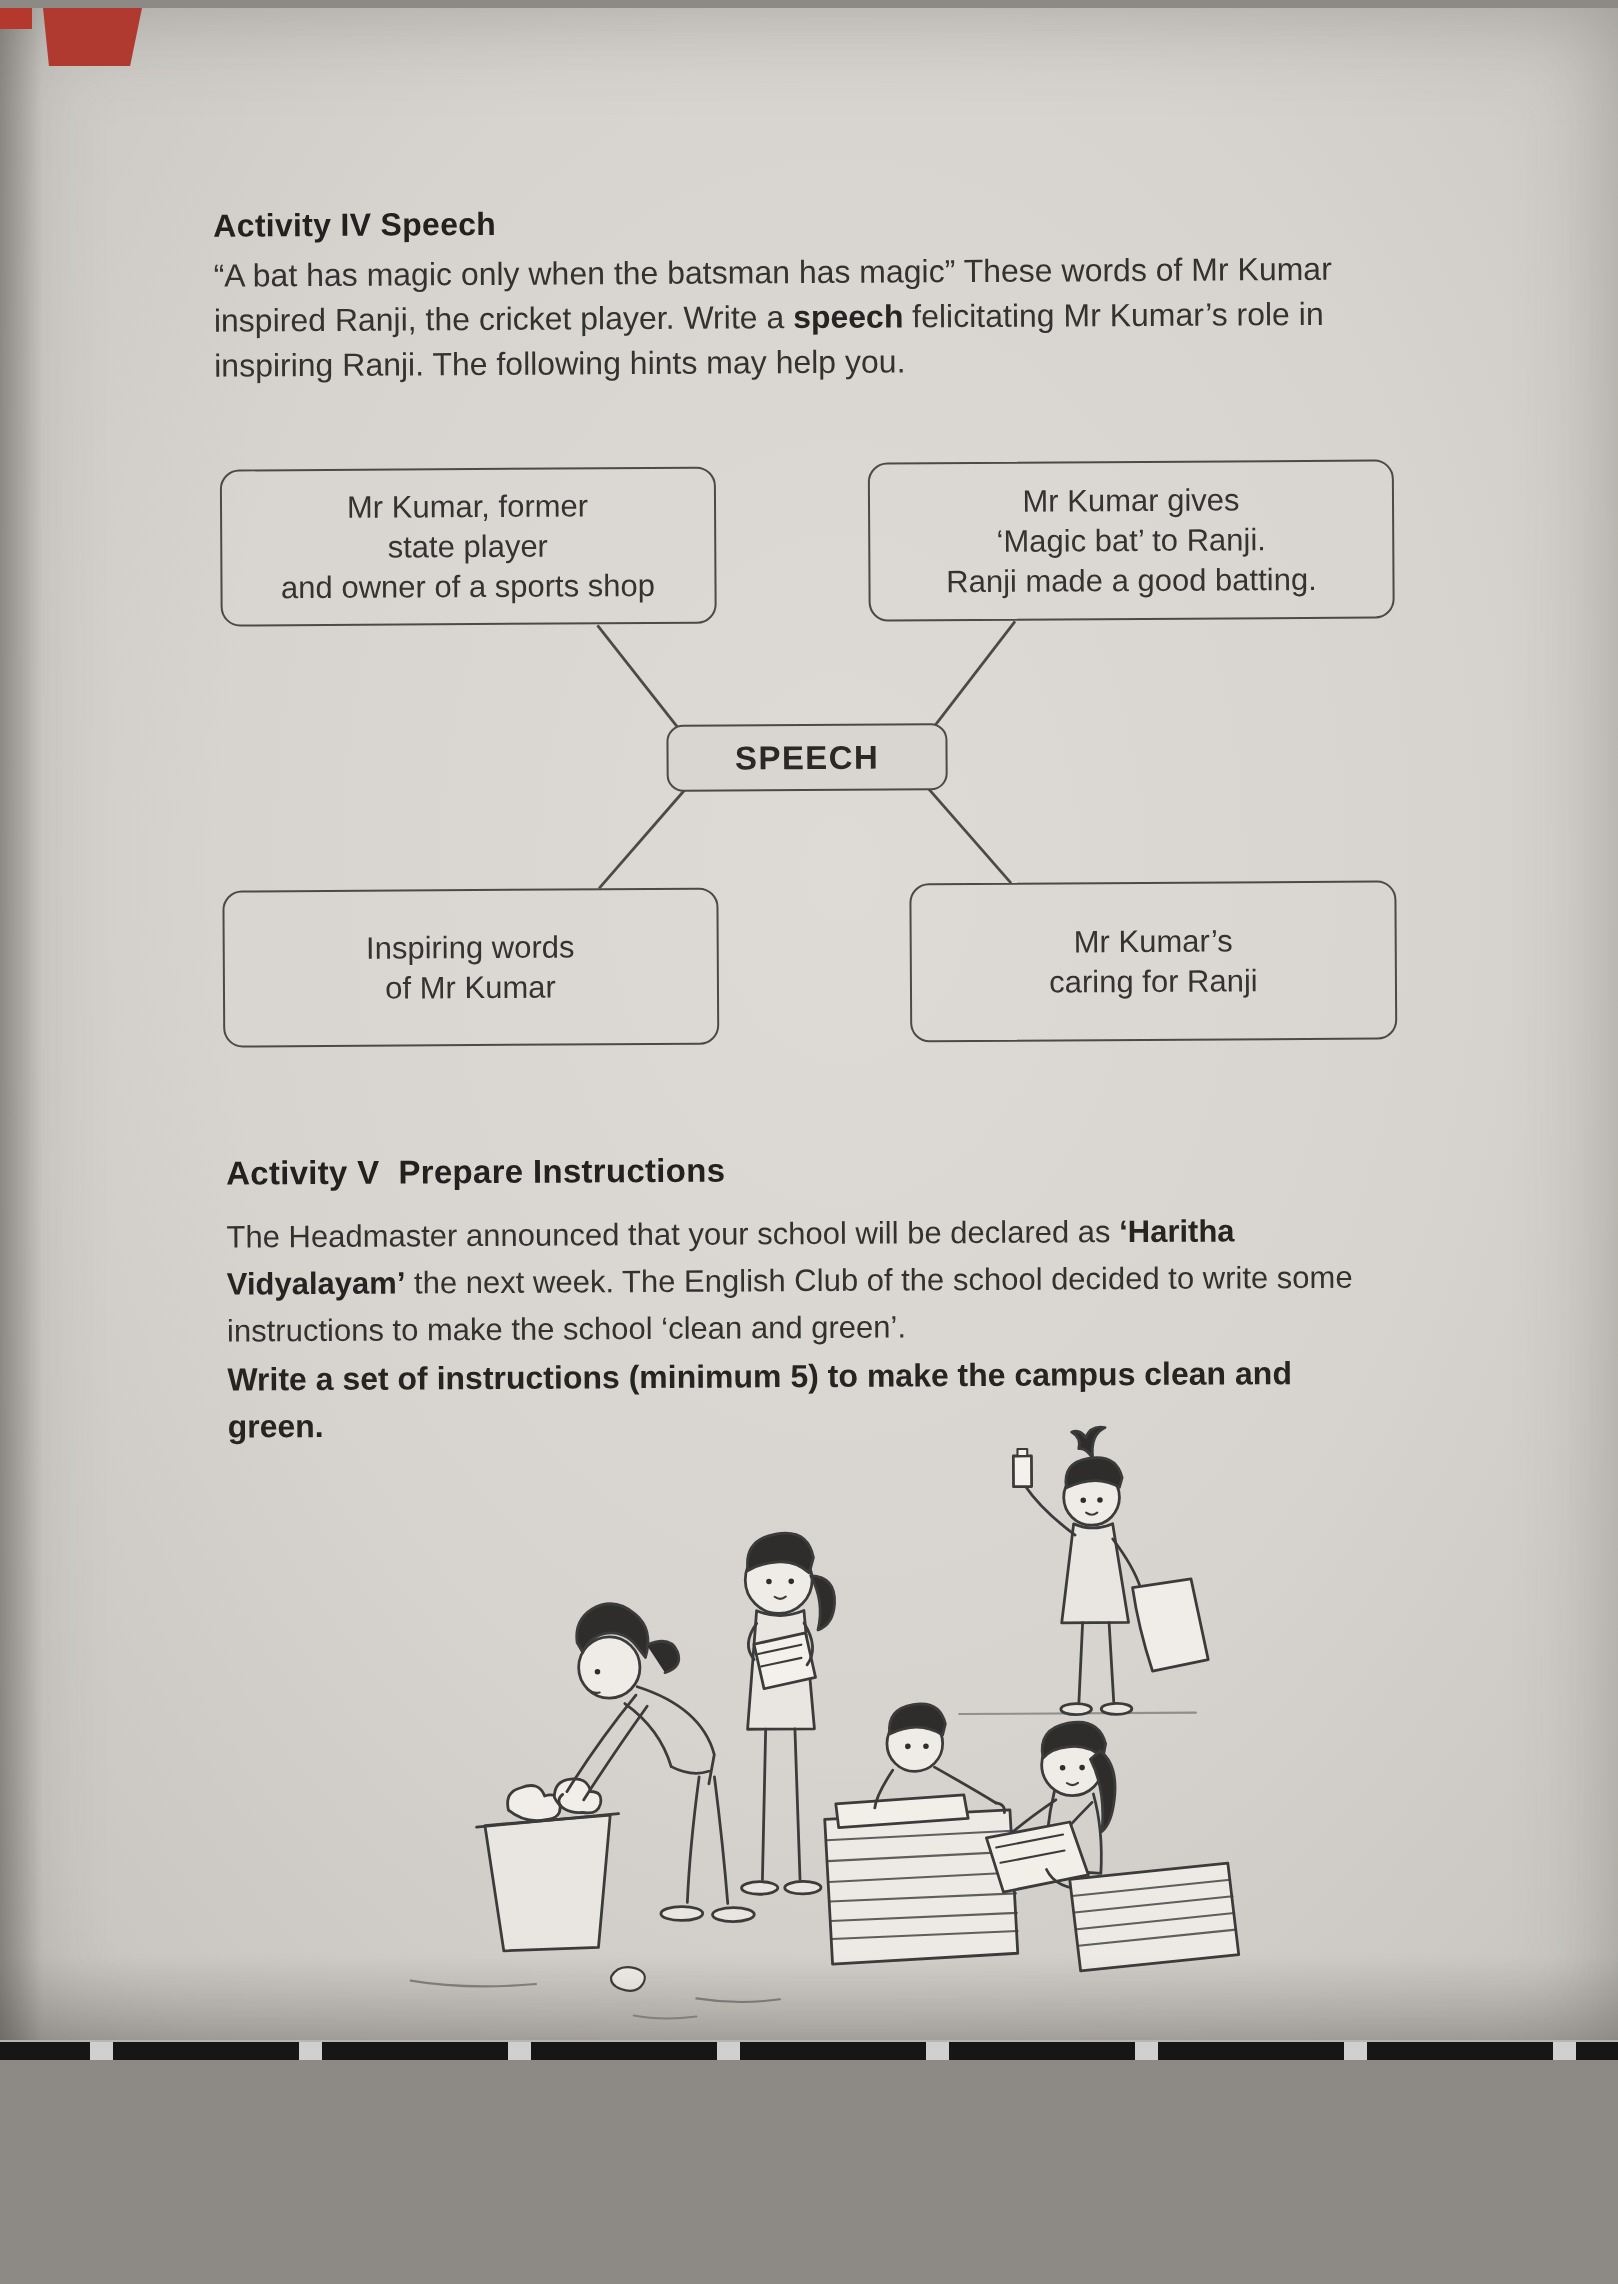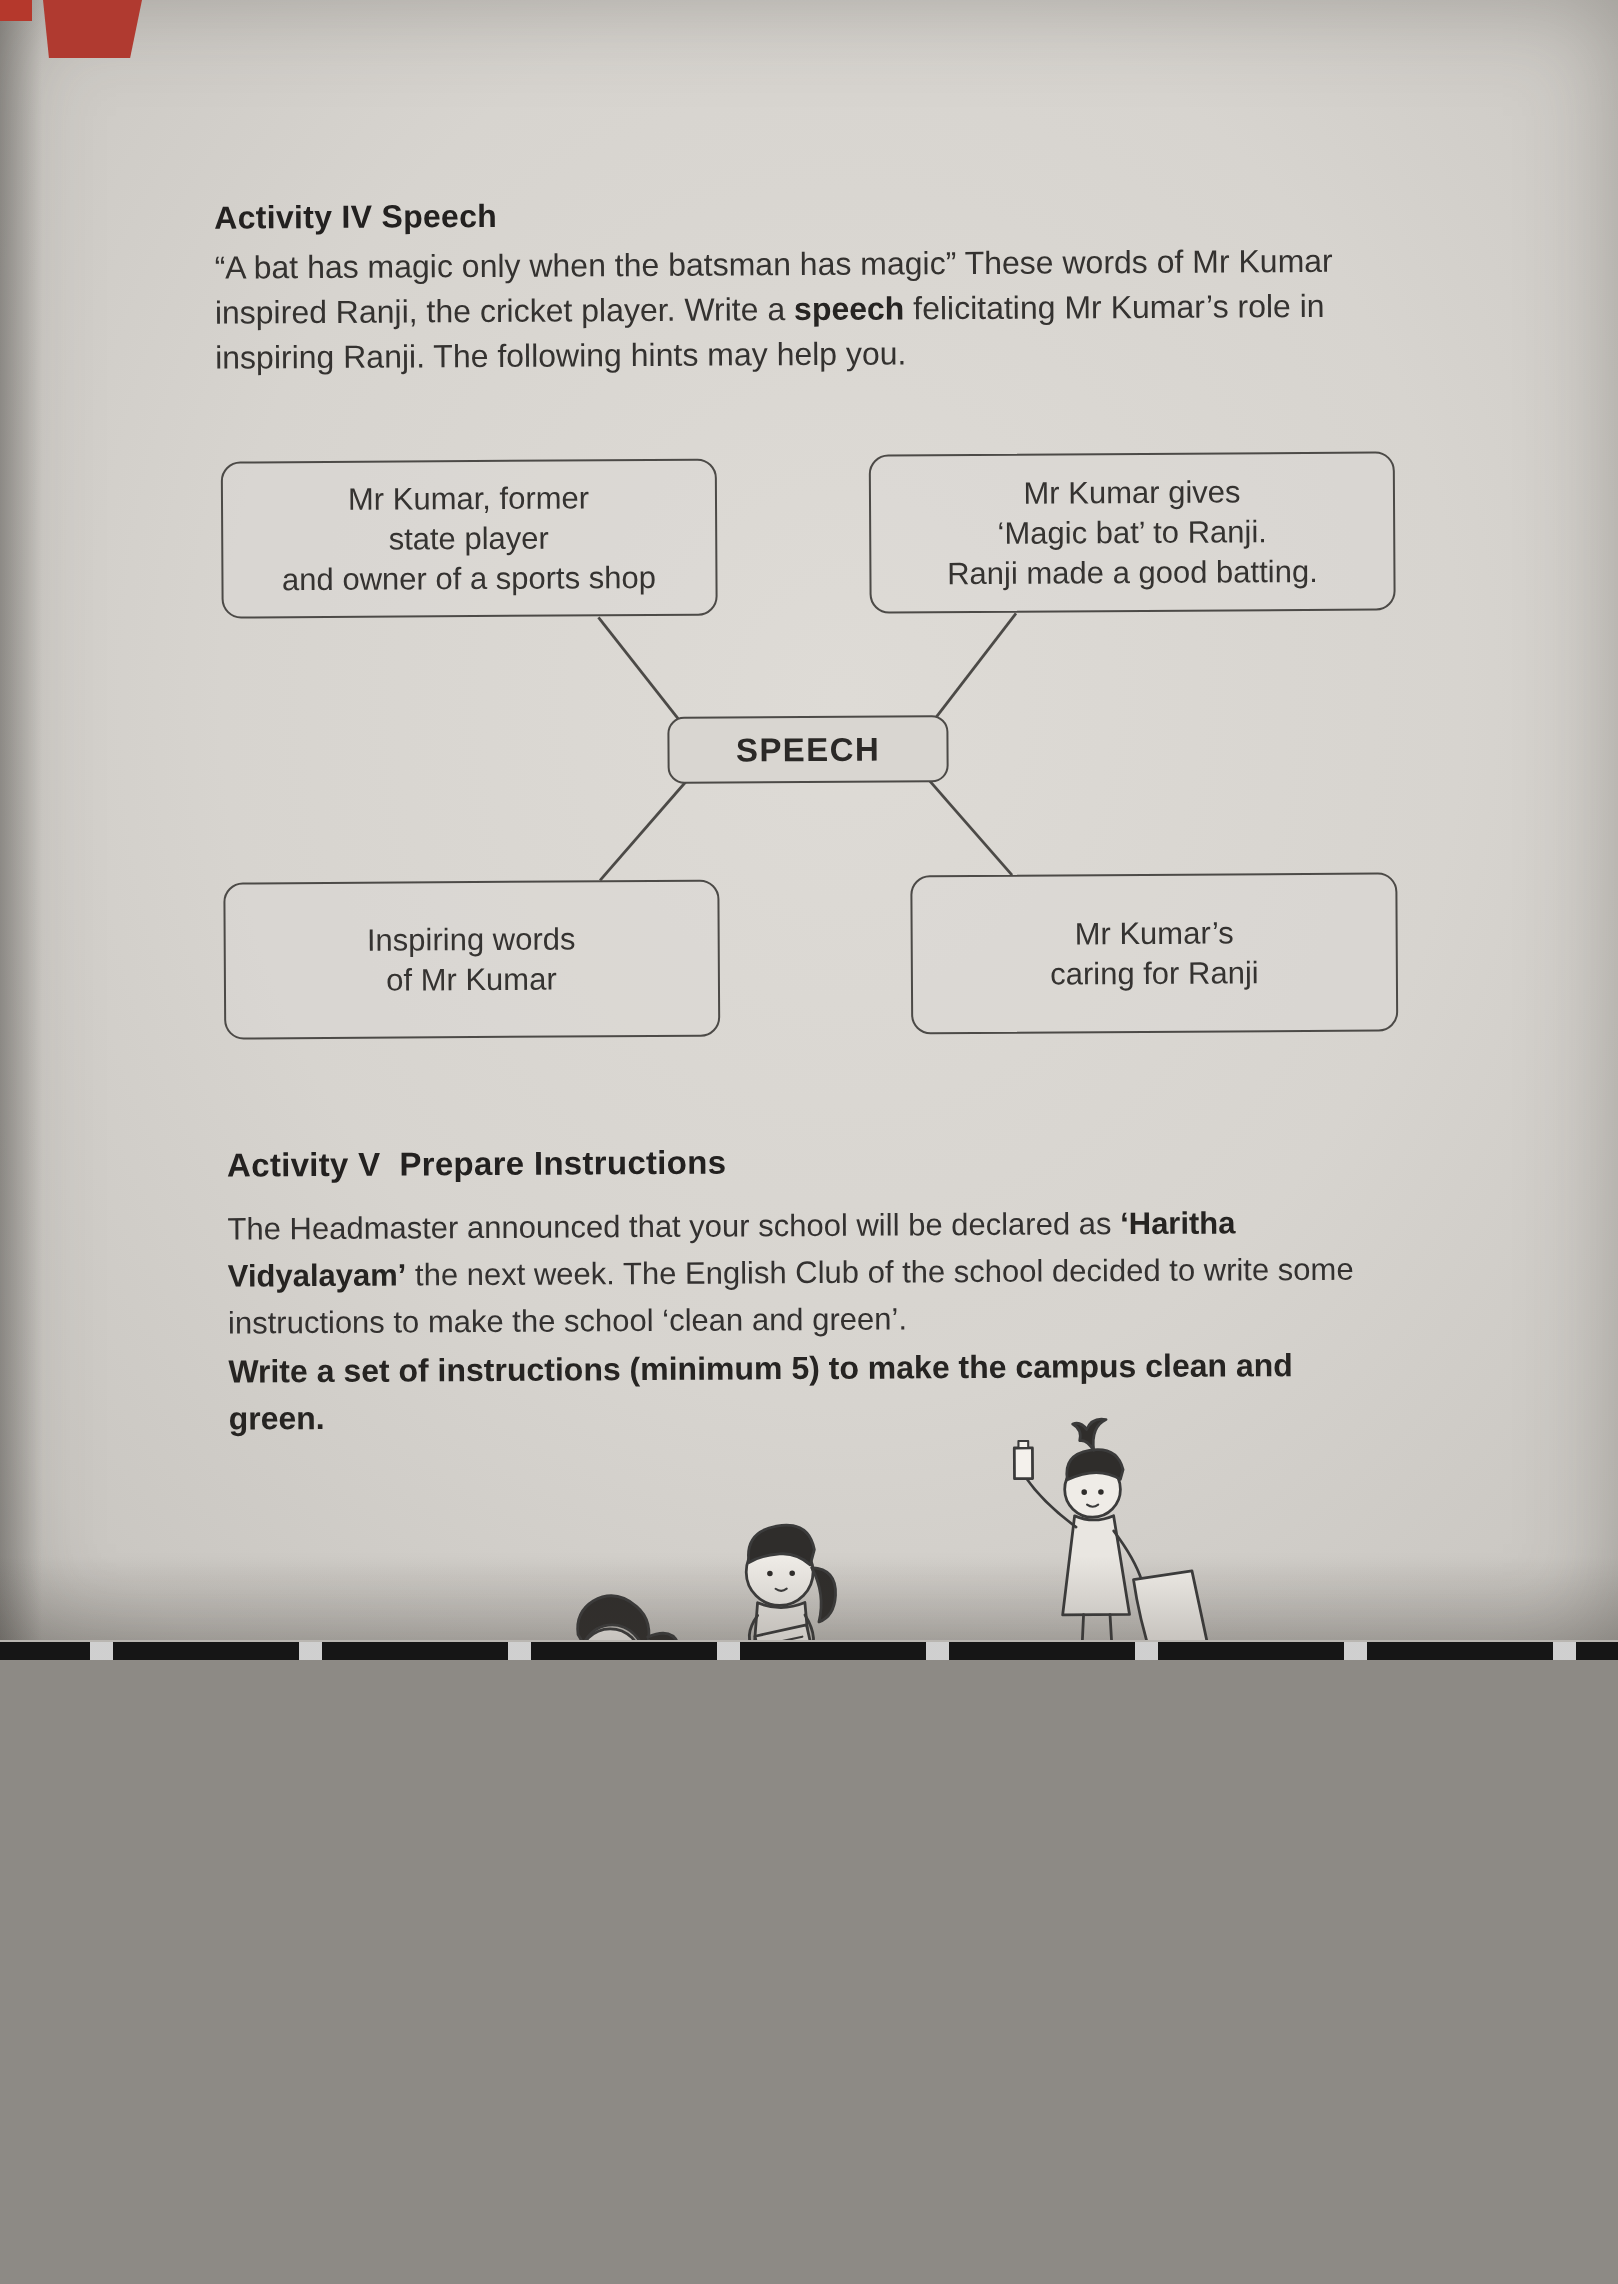--- a/index.html
+++ b/index.html
@@ -1,19 +1,19 @@
 <!DOCTYPE html>
 <html style="font-size:11px"><head>
 <meta charset="utf-8">
 <style>
   html,body{margin:0;padding:0;background:#8d8a85;}
   .page{
     position:relative;
-    width:1619px;height:1660px;
-    margin:0 auto;
+    width:1619px;height:2052px;
+    margin:8px auto;
     overflow:hidden;
     background:
       radial-gradient(ellipse at 52% 42%, #dedbd6 0%, #d7d4cf 52%, #cac7c2 88%, #bdbab5 100%);
     box-shadow: inset 0 0 97px rgba(70,65,60,.35);
     font-family:"Liberation Sans", sans-serif;
     color:#2e2c2a;
   }
   .edge-shade-left{position:absolute;left:0;top:0;bottom:0;width:42px;
     background:linear-gradient(90deg,rgba(40,38,35,.30),rgba(40,38,35,0));}
   .edge-shade-bottom{position:absolute;left:0;right:0;bottom:0;height:104px;

